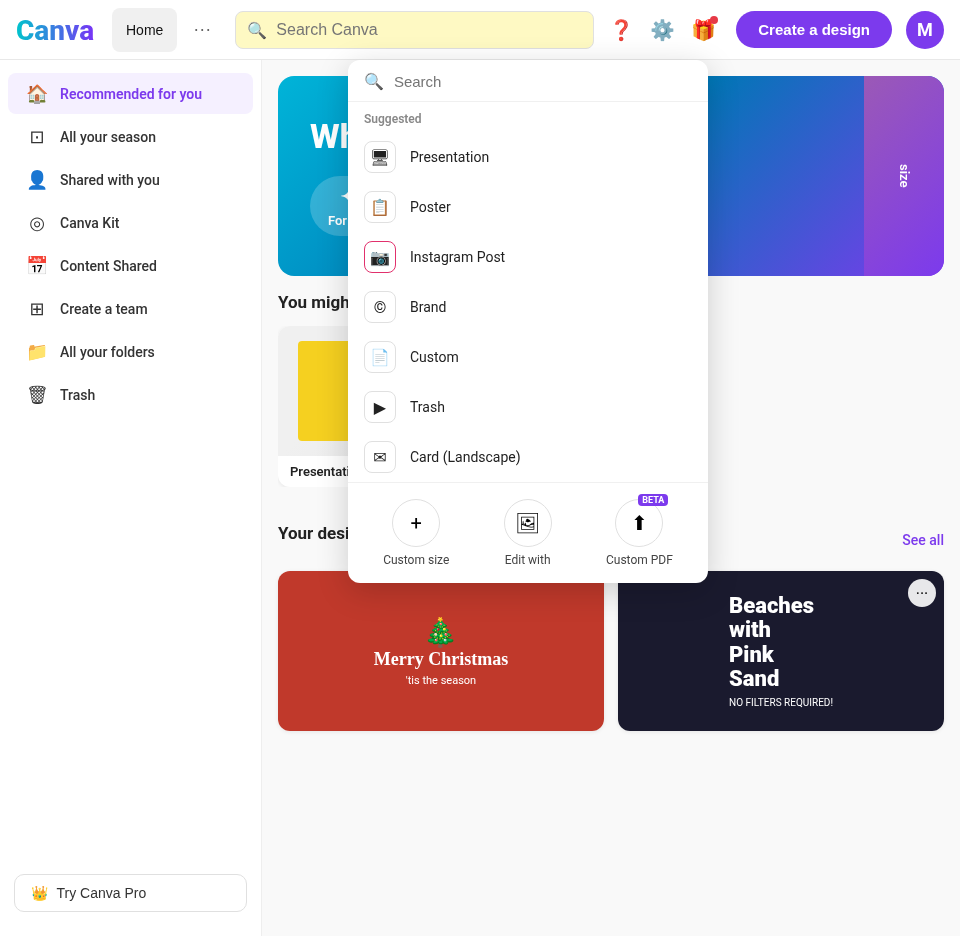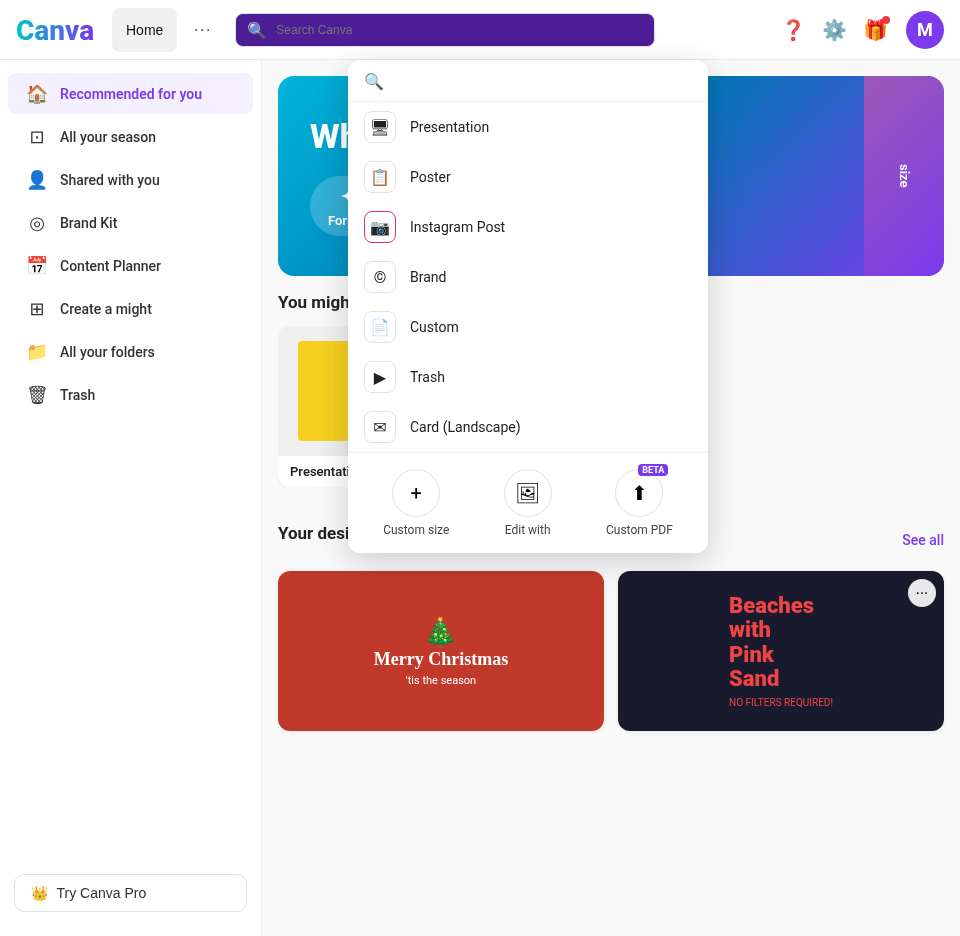--- a/index.html
+++ b/index.html
@@ -5,21 +5,21 @@
     * { box-sizing: border-box; margin: 0; padding: 0; }
     body { font-family: -apple-system, BlinkMacSystemFont, 'Segoe UI', Roboto, sans-serif; background: #f5f5f5; width: 960px; height: 936px; overflow: hidden; display: flex; flex-direction: column; }
 
     
     .topbar { display: flex; align-items: center; background: #fff; padding: 0 16px; height: 60px; border-bottom: 1px solid #e8e8e8; gap: 12px; z-index: 100; position: relative; }
     .logo { display: flex; align-items: center; margin-right: 4px; }
     .logo svg { width: 80px; height: 32px; }
     .home-btn { background: #f0f0f0; border: none; border-radius: 8px; padding: 14px 14px; font-size: 14px; font-weight: 500; cursor: pointer; color: #111; }
     .more-btn { background: none; border: none; cursor: pointer; font-size: 18px; color: #666; padding: 4px; }
     .search-bar { flex: 1; max-width: 420px; position: relative; margin-left: 8px; }
-    .search-bar input { width: 100%; border: 1.5px solid #e0e0e0; border-radius: 8px; padding: 9px 16px 9px 40px; font-size: 12px; color: #888; background: #4c1d95; outline: none; }
+    .search-bar input { width: 100%; border: 1.5px solid #e0e0e0; border-radius: 8px; padding: 9px 16px 9px 40px; font-size: 16px; color: #888; background: #fef9c3; outline: none; }
     .search-bar .search-icon-top { position: absolute; left: 12px; top: 50%; transform: translateY(-50%); color: #888; font-size: 16px; }
     .topbar-icons { display: flex; align-items: center; gap: 8px; margin-left: auto; }
     .icon-btn { background: none; border: none; cursor: pointer; font-size: 20px; color: #555; padding: 4px; position: relative; }
     .icon-btn .gift-badge { position: absolute; top: 2px; right: 2px; width: 8px; height: 8px; background: #e63946; border-radius: 50%; }
     .create-btn { background: #7c3aed; color: #fff; border: none; border-radius: 24px; padding: 10px 22px; font-size: 15px; font-weight: 600; cursor: pointer; margin-left: 8px; }
     .avatar { width: 38px; height: 38px; border-radius: 50%; background: #7c3aed; color: #fff; display: flex; align-items: center; justify-content: center; font-weight: 700; font-size: 18px; cursor: pointer; margin-left: 6px; }
 
     
     .main-layout { display: flex; flex: 1; overflow: hidden; }
 
@@ -59,21 +59,21 @@
     .designs-header { display: flex; align-items: center; justify-content: space-between; margin-bottom: 14px; }
     .see-all { color: #7c3aed; font-size: 14px; font-weight: 500; cursor: pointer; text-decoration: none; }
     .designs-grid { display: grid; grid-template-columns: 1fr 1fr; gap: 14px; }
     .design-card { background: #fff; border-radius: 12px; overflow: hidden; box-shadow: 0 1px 4px rgba(0,0,0,0.08); cursor: pointer; position: relative; }
     .design-card-img { width: 100%; height: 160px; background: #c0392b; display: flex; align-items: center; justify-content: center; overflow: hidden; }
     .design-card-img.dark { background: #1a1a2e; }
     .design-card-menu { position: absolute; top: 8px; right: 8px; background: rgba(255,255,255,0.9); border-radius: 50%; width: 28px; height: 28px; display: flex; align-items: center; justify-content: center; font-size: 16px; cursor: pointer; }
     .christmas-mock { text-align: center; color: #fff; padding: 10px; }
     .christmas-mock .title { font-size: 18px; font-weight: 700; font-family: serif; }
     .christmas-mock .subtitle { font-size: 11px; margin-top: 4px; }
-    .beach-mock { color: #ef4444; padding: 16px; }
+    .beach-mock { color: #ffffff; padding: 16px; }
     .beach-mock .headline { font-size: 22px; font-weight: 900; line-height: 1.1; }
     .beach-mock .tag { font-size: 10px; margin-top: 6px; }
 
     
     .search-dropdown { position: absolute; top: 60px; left: 348px; width: 360px; background: #fff; border-radius: 12px; box-shadow: 0 8px 32px rgba(0,0,0,0.18); z-index: 999; padding: 12px 0 0 0; overflow: hidden; }
     .dropdown-search-row { display: flex; align-items: center; padding: 0 16px 10px 16px; gap: 10px; border-bottom: 1px solid #f0f0f0; }
     .dropdown-search-icon { color: #888; font-size: 16px; }
     .dropdown-search-input { border: none; outline: none; font-size: 15px; color: #aaa; flex: 1; background: transparent; }
     .dropdown-scrollable { max-height: 380px; overflow-y: auto; }
     .dropdown-section-label { font-size: 12px; font-weight: 600; color: #888; padding: 10px 16px 6px 16px; }
@@ -114,20 +114,21 @@
     <button class="icon-btn">
       <span>❓</span>
     </button>
     <button class="icon-btn">
       <span>⚙️</span>
     </button>
     <button class="icon-btn">
       <span>🎁</span>
       <span class="gift-badge"></span>
     </button>
+    <button class="create-btn">Create a design</button>
     <div class="avatar">M</div>
   </div>
 </div>
 
 <div class="main-layout">
 
   <div class="sidebar">
     <div class="sidebar-item active">
       <span class="icon">🏠</span>
       <span>Recommended for you</span>
@@ -135,29 +136,29 @@
     <div class="sidebar-item">
       <span class="icon">⊡</span>
       <span>All your season</span>
     </div>
     <div class="sidebar-item">
       <span class="icon">👤</span>
       <span>Shared with you</span>
     </div>
     <div class="sidebar-item">
       <span class="icon">◎</span>
-      <span>Brand Kit</span>
+      <span>Canva Kit</span>
     </div>
     <div class="sidebar-item">
       <span class="icon">📅</span>
-      <span>Content Planner</span>
+      <span>Content Shared</span>
     </div>
     <div class="sidebar-item">
       <span class="icon">⊞</span>
-      <span>Create a might</span>
+      <span>Create a team</span>
     </div>
     <div class="sidebar-item">
       <span class="icon">📁</span>
       <span>All your folders</span>
     </div>
     <div class="sidebar-item">
       <span class="icon">🗑</span>
       <span>Trash</span>
     </div>
     <div class="sidebar-spacer"></div>
@@ -234,22 +235,24 @@
           </div>
         </div>
       </div>
     </div>
   </div>
 </div>
 
 <div class="search-dropdown">
   <div class="dropdown-search-row">
     <span class="dropdown-search-icon">🔍</span>
+    <input class="dropdown-search-input" type="text" placeholder="Search" style="">
   </div>
   <div class="dropdown-scrollable">
+    <div class="dropdown-section-label">Suggested</div>
 
     <div class="dropdown-item">
       <div class="dropdown-item-icon">🖥</div>
       <span>Presentation</span>
     </div>
     <div class="dropdown-item">
       <div class="dropdown-item-icon">📋</div>
       <span>Poster</span>
     </div>
     <div class="dropdown-item">

